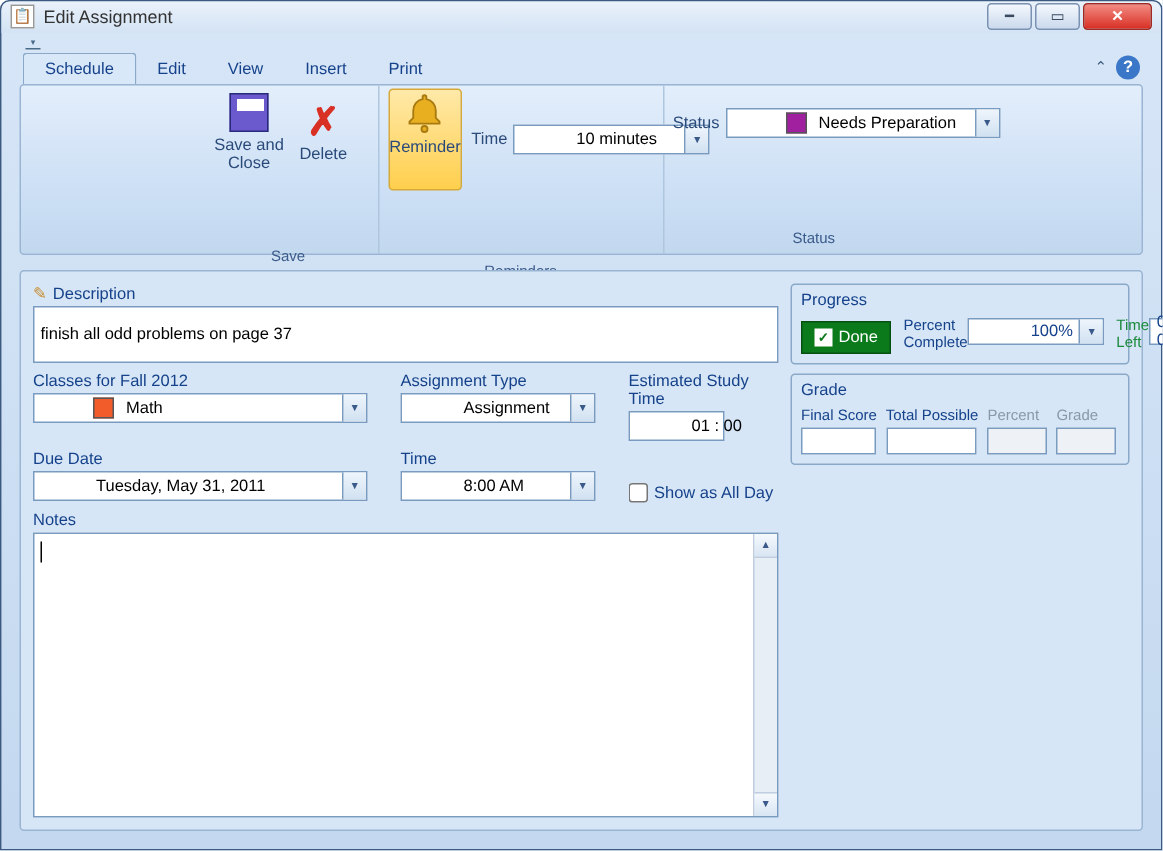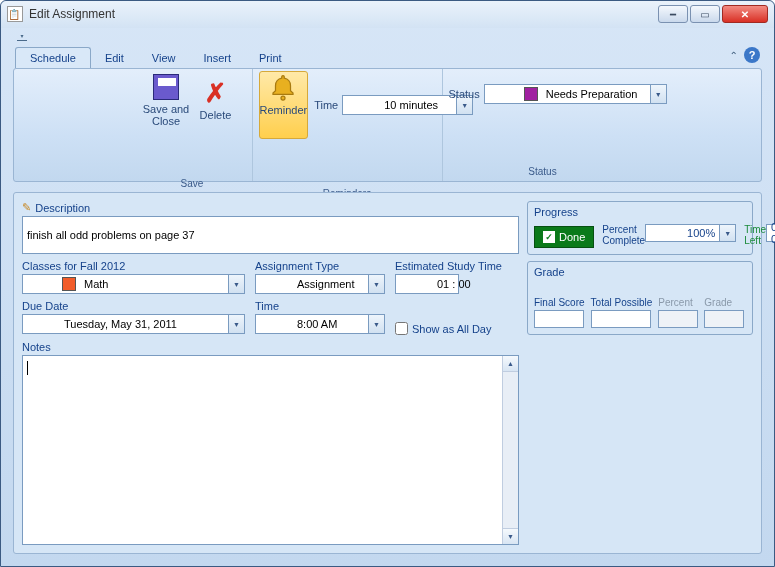--- a/index.html
+++ b/index.html
@@ -114,21 +114,21 @@
 .pencil-icon { color: #c78a2a; }
 
 .textinput {
   width: 100%; height: 20px;
   border: 1px solid #7a9bc0;
   background: #fff;
   font-size: 11px;
   padding: 18px 4px;
 }
 
-.row3 { display: flex; gap: 10px; margin-top: 6px; }
+.row3 { display: flex; gap: 22px; margin-top: 6px; }
 .col { display: flex; flex-direction: column; }
 .colA { width: 223px; }
 .colB { width: 130px; }
 .colC { flex: 1; }
 
 .checkbox-row { display:flex; align-items:center; gap:4px; font-size:11px; color:#15428b; margin-top: 22px;}
 
 .notes { flex: 1; display: flex; flex-direction: column; margin-top: 6px; }
 .notes-area {
   flex: 1;
@@ -166,21 +166,21 @@
 }
 .done-chk{ width:12px;height:12px;background:#fff;color:#0a7a1a;display:inline-flex;align-items:center;justify-content:center;font-size:9px;font-weight:bold;}
 
 .prog-grid { display:flex; gap:8px; margin-top:4px; align-items:flex-end;}
 .prog-col { display:flex; flex-direction:row; font-size:10px; color:#15428b; }
 .prog-col.timeleft .fld-label-sm{ color:#1a8a3a; }
 .fld-label-sm { font-size:10px; margin-bottom:2px; }
 .smallbox { border:1px solid #7a9bc0; background:#fff; height:18px; font-size:11px; padding:1px 4px; display:flex; align-items:center; min-width:40px;}
 .smallbox.ro { background:#eef2f7; color:#777; }
 
-.grade-grid { display:flex; gap:6px; margin-top:17px;align-items:center; }
+.grade-grid { display:flex; gap:6px; margin-top:4px;align-items:center; }
 .grade-col { display:flex; flex-direction:column; font-size:10px; color:#15428b;}
 .grade-col.dis .fld-label-sm{ color:#8a99aa;}
 .cursor { display:inline-block; width:1px; height:14px; background:#000; vertical-align:middle;}
 </style>
 </head>
 <body>
 
 <div class="window">
 
   <div class="titlebar">

